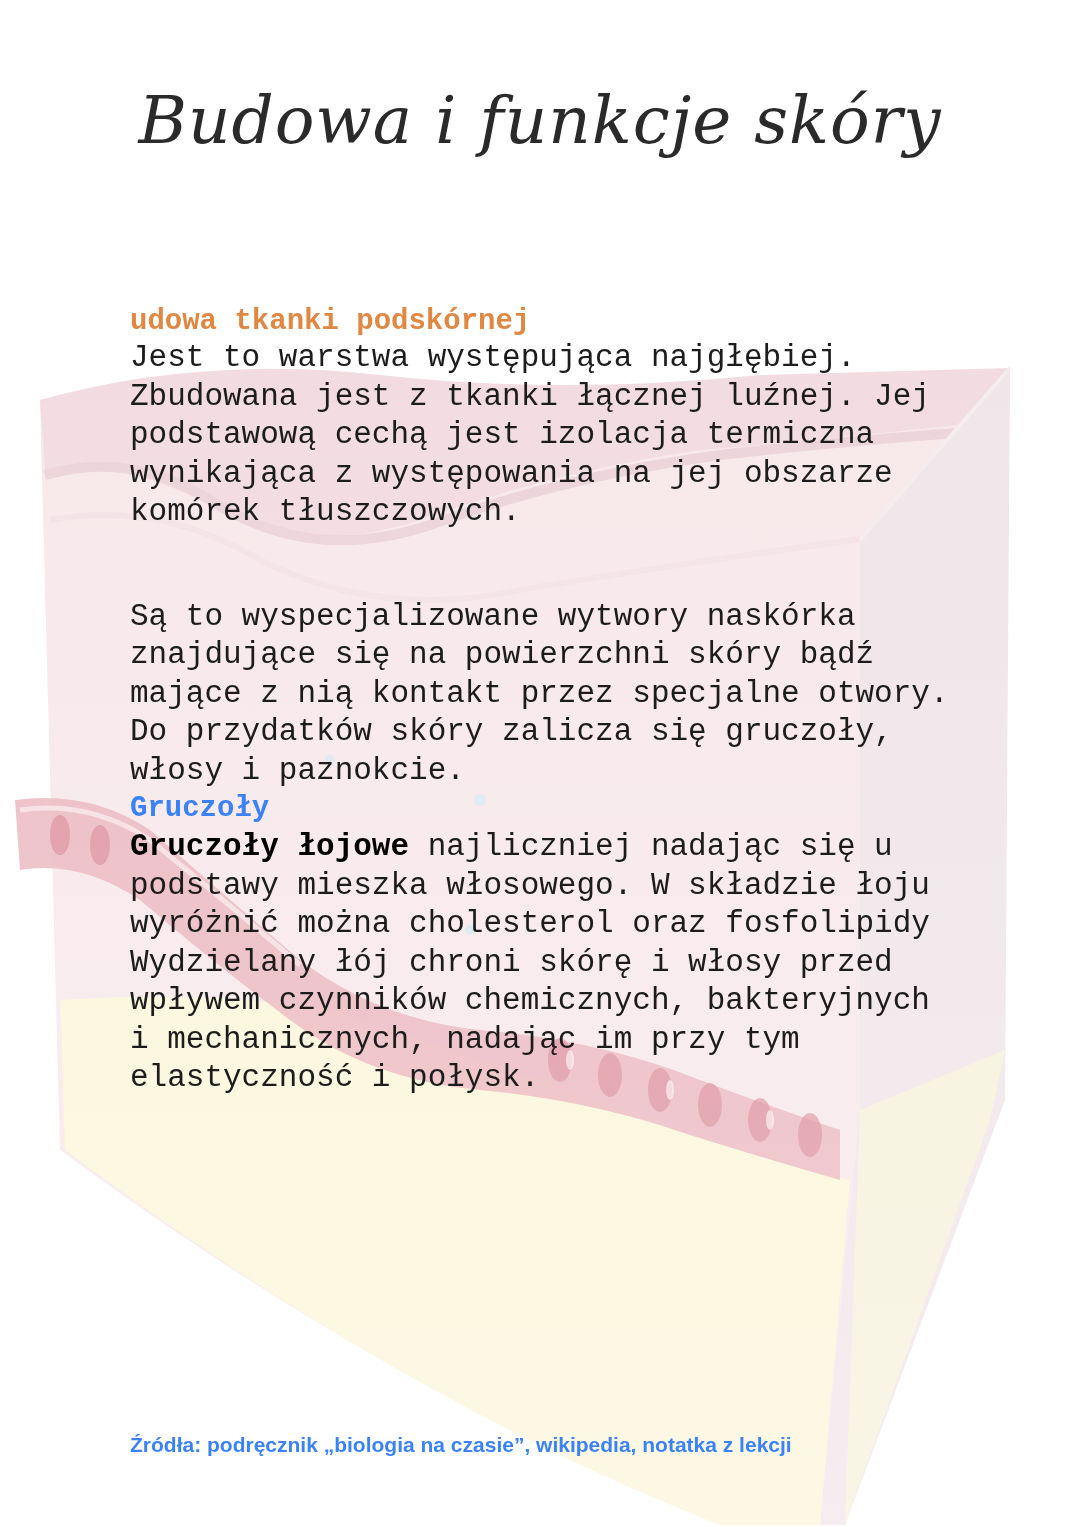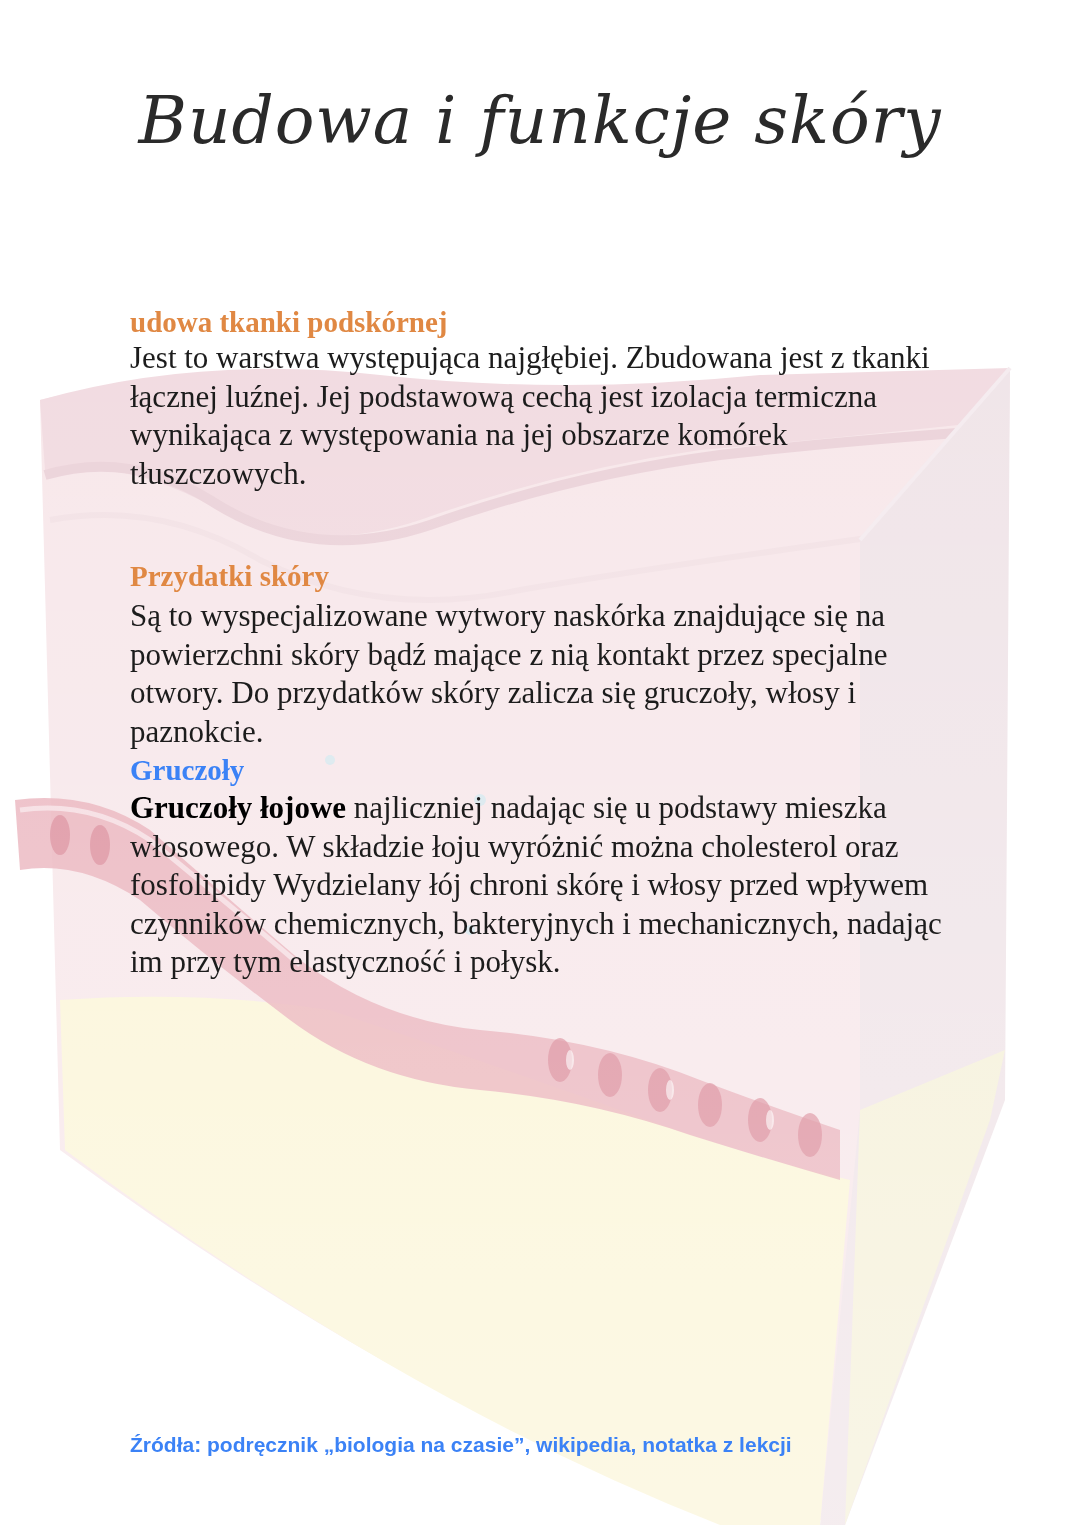--- a/index.html
+++ b/index.html
@@ -10,21 +10,21 @@
     }
     .bg { position: absolute; left: 0; top: 0; width: 1080px; height: 1527px; z-index: 0; }
     .title {
       position: absolute; left: 0; top: 82px; width: 1080px; text-align: center;
       font-family: "DejaVu Serif", "Liberation Serif", serif;
       font-style: italic; font-size: 66px; color: #2a2a2a; letter-spacing: 1px;
       z-index: 2; margin: 0; font-weight: normal;
     }
     .content {
       position: absolute; left: 130px; top: 305px; width: 830px; z-index: 2;
-      font-family: Liberation Serif, serif;
+      font-family: Liberation Mono, monospace;
       color: #1c1c1c;
     }
     .h-orange {
       color: #e08843; font-weight: bold; font-size: 29px; line-height: 34px;
       margin: 0;
     }
     .h-blue {
       color: #3b82f6; font-weight: bold; font-size: 29px; line-height: 38px;
       margin: 0;
     }
@@ -93,20 +93,19 @@
 
 <div class="content">
   <section>
     <h2 class="h-orange">udowa tkanki podskórnej</h2>
     <p class="para">Jest to warstwa występująca najgłębiej. Zbudowana jest z tkanki łącznej luźnej. Jej podstawową cechą jest izolacja termiczna wynikająca z występowania na jej obszarze komórek tłuszczowych.</p>
   </section>
 
   <div class="gap1"></div>
 
   <section>
-    <h2 class="h-orange" style="margin-bottom:4px;">Przydatki skóry</h2>
     <p class="para">Są to wyspecjalizowane wytwory naskórka znajdujące się na powierzchni skóry bądź mające z nią kontakt przez specjalne otwory. Do przydatków skóry zalicza się gruczoły, włosy i paznokcie.</p>
     <h3 class="h-blue">Gruczoły</h3>
     <p class="para"><span class="accent-blue">Gruczoły łojowe</span><span> najliczniej nadając się u podstawy mieszka włosowego. W składzie łoju wyróżnić można cholesterol oraz fosfolipidy Wydzielany łój chroni skórę i włosy przed wpływem czynników chemicznych, bakteryjnych i mechanicznych, nadając im przy tym elastyczność i połysk.</span></p>
   </section>
 </div>
 
 <div class="footer">Źródła: podręcznik „biologia na czasie”, wikipedia, notatka z lekcji</div>
 
 </body></html>

